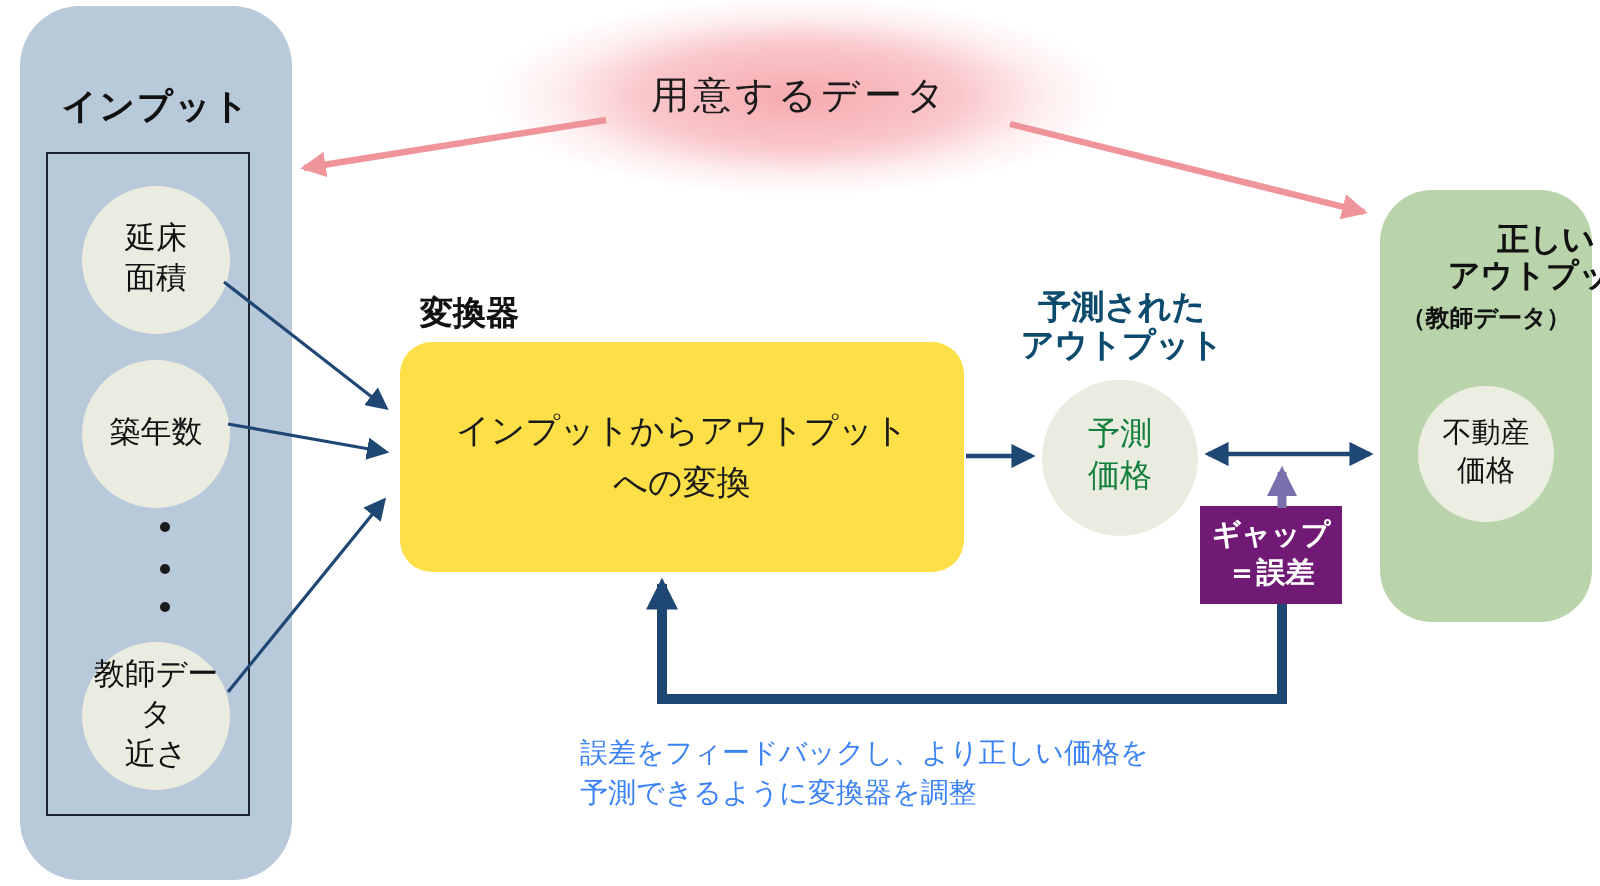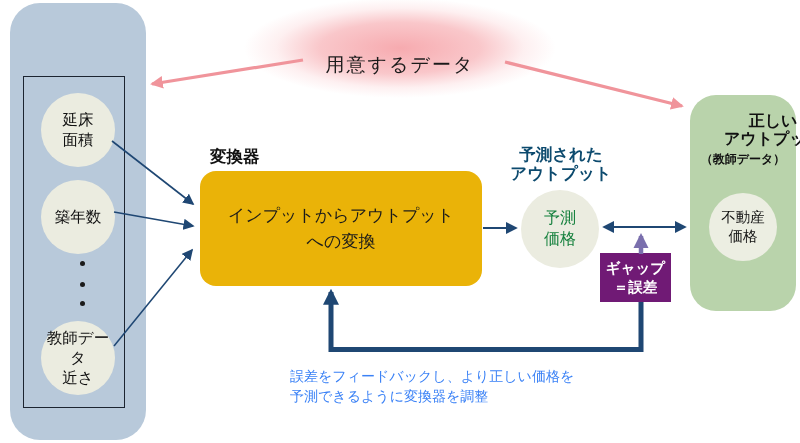--- a/index.html
+++ b/index.html
@@ -19,28 +19,28 @@
     text-align:center;font-size:15.5px;line-height:1.3;color:#111;}
   .fc1{top:90px;} .fc2{top:177px;} .fc3{top:318px;}
   .vdot{position:absolute;left:70px;width:5px;height:5px;border-radius:50%;background:#1a1a1a;}
   .d1{top:258px;} .d2{top:279px;} .d3{top:298px;}
 
   
   .cloud{position:absolute;left:200px;top:-16px;width:400px;height:128px;
     background:radial-gradient(ellipse 50% 50% at 50% 50%,
       rgba(246,166,171,0.95) 0%, rgba(248,185,189,0.8) 40%,
       rgba(252,221,223,0.45) 62%, rgba(255,255,255,0) 78%);}
-  .cloud-label{position:absolute;left:200px;top:52px;width:400px;text-align:center;
+  .cloud-label{position:absolute;left:200px;top:35px;width:400px;text-align:center;
     font-size:19px;color:#1a1a1a;letter-spacing:2px;}
 
   
   .transformer-label{position:absolute;left:210px;top:146px;font-size:16.5px;
     font-weight:bold;color:#111;}
   .transformer-box{position:absolute;left:200px;top:171px;width:282px;height:115px;
-    background:#eab308;border-radius:16px;display:flex;align-items:center;
+    background:#fde047;border-radius:16px;display:flex;align-items:center;
     justify-content:center;text-align:center;font-size:17px;line-height:1.5;color:#1a1a1a;}
 
   
   .pred-title{position:absolute;left:480px;top:145px;width:162px;text-align:center;
     font-size:16.5px;font-weight:bold;line-height:1.18;color:#0c4a6e;}
   .pred-circle{position:absolute;left:521px;top:190px;width:78px;height:78px;border-radius:50%;
     background:#ebece0;display:flex;align-items:center;justify-content:center;
     text-align:right;font-size:16px;line-height:1.3;color:#15803d;}
 
   
@@ -67,20 +67,21 @@
 </style>
 </head>
 <body>
 
 <div class="stage">
 
   <div class="cloud"></div>
   <div class="cloud-label">用意するデータ</div>
 
   <div class="input-panel">
+    <div class="input-title">インプット</div>
     <div class="input-frame"></div>
     <div class="feature-circle fc1 pre">延床
 面積</div>
     <div class="feature-circle fc2 pre">築年数</div>
     <span class="vdot d1"></span>
     <span class="vdot d2"></span>
     <span class="vdot d3"></span>
     <div class="feature-circle fc3 pre">教師データ
 近さ</div>
   </div>

